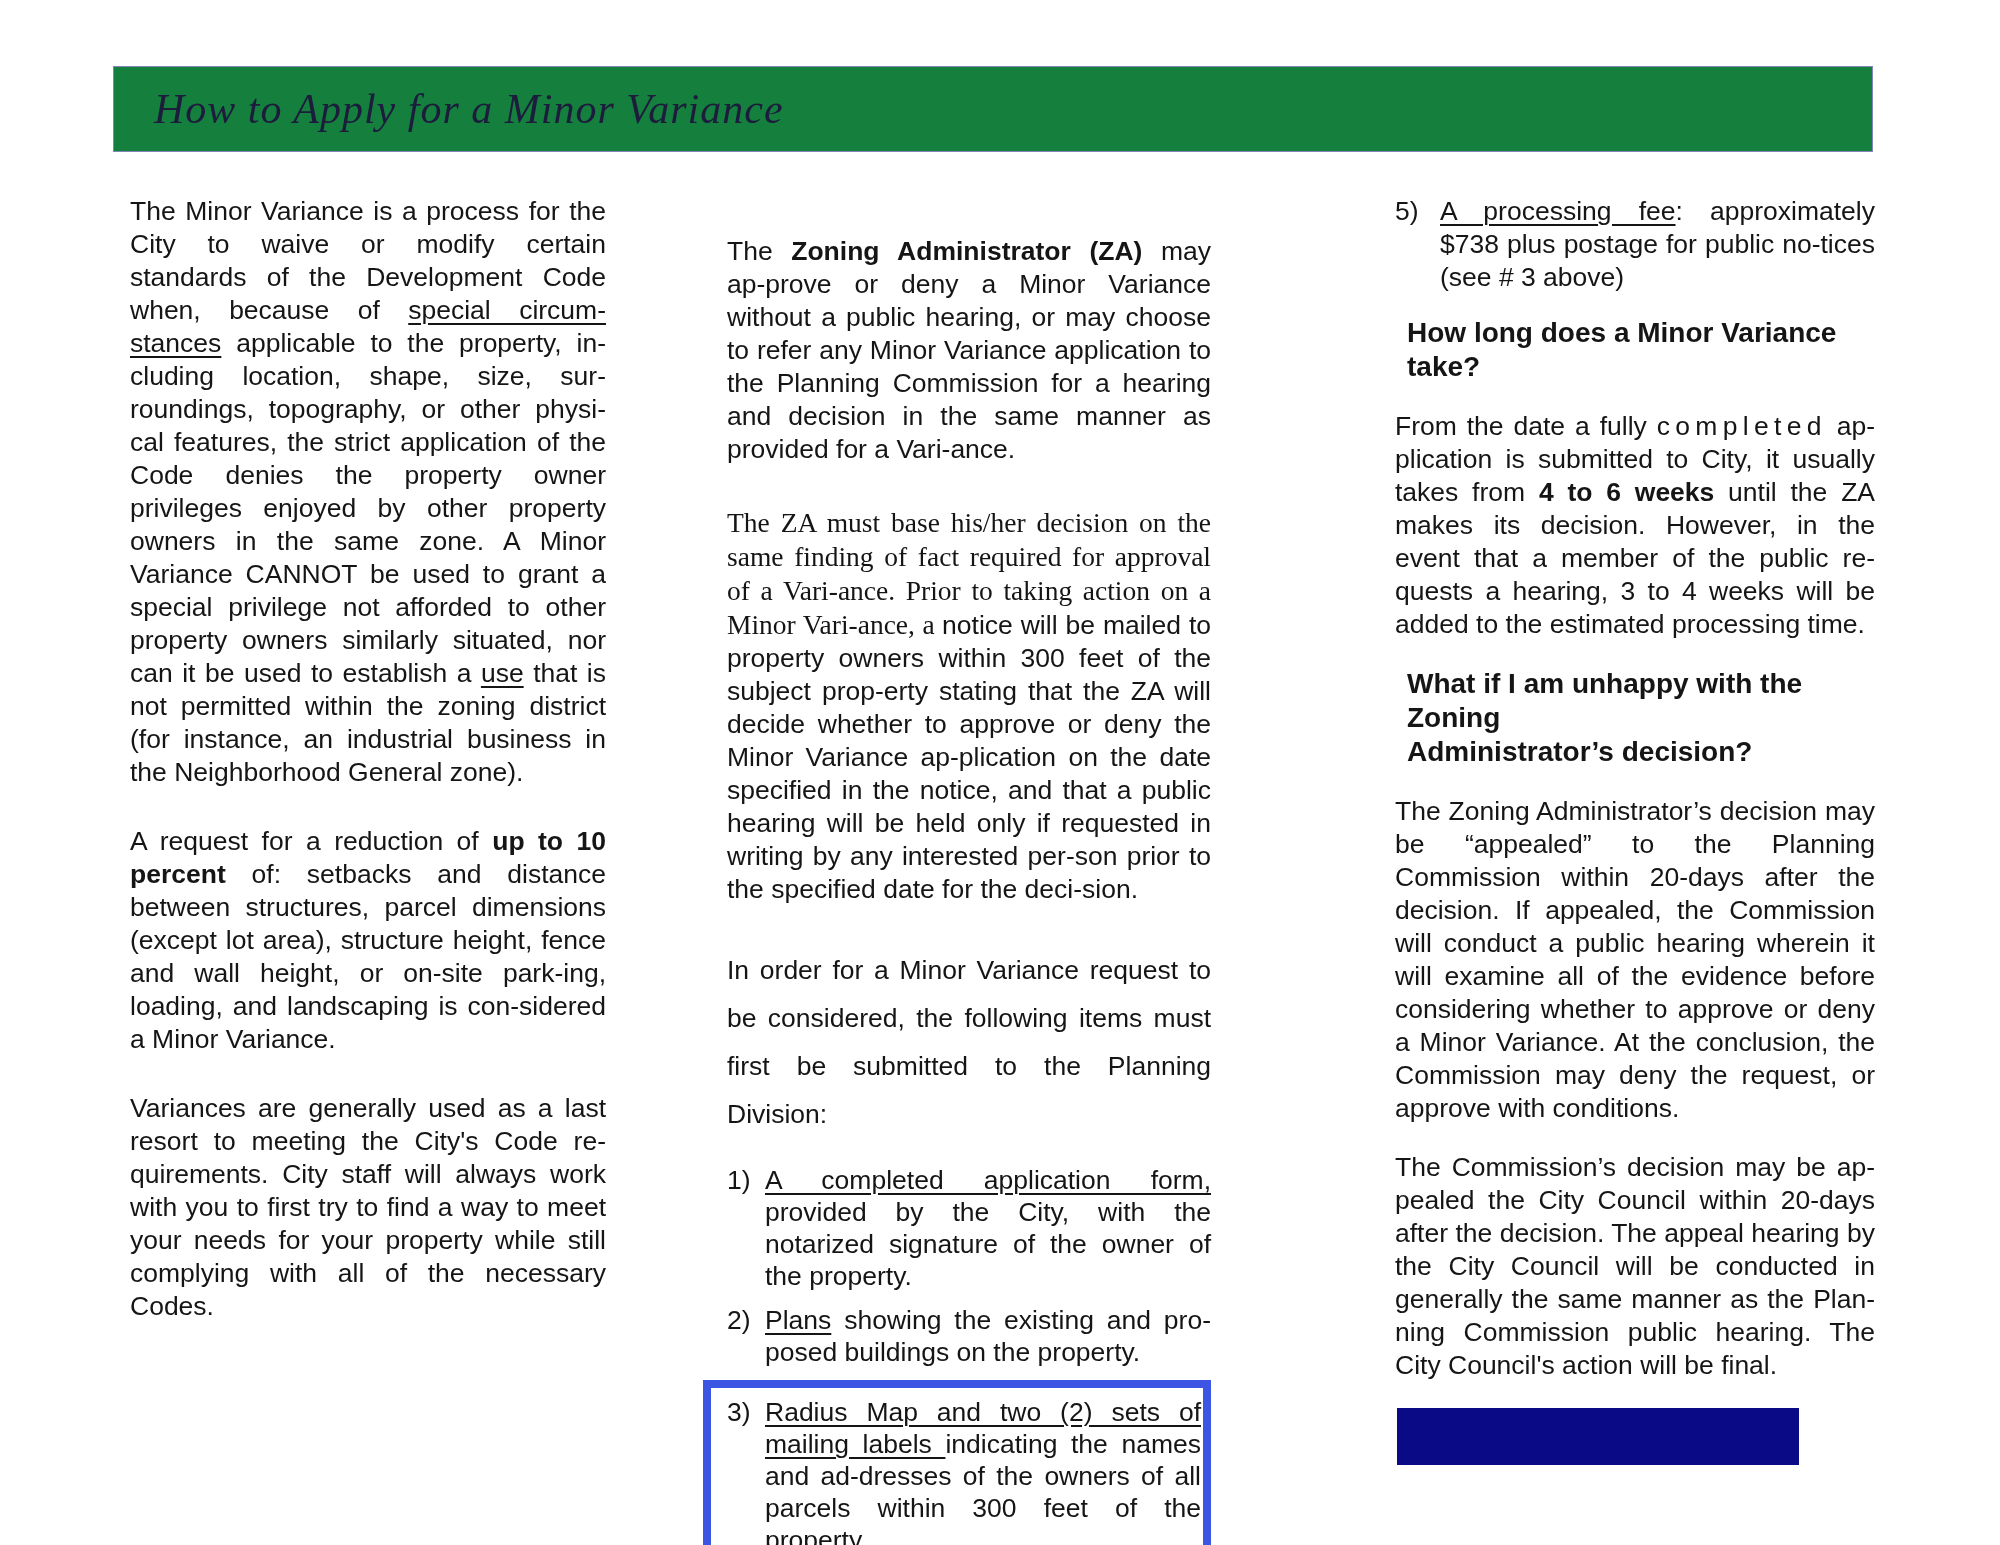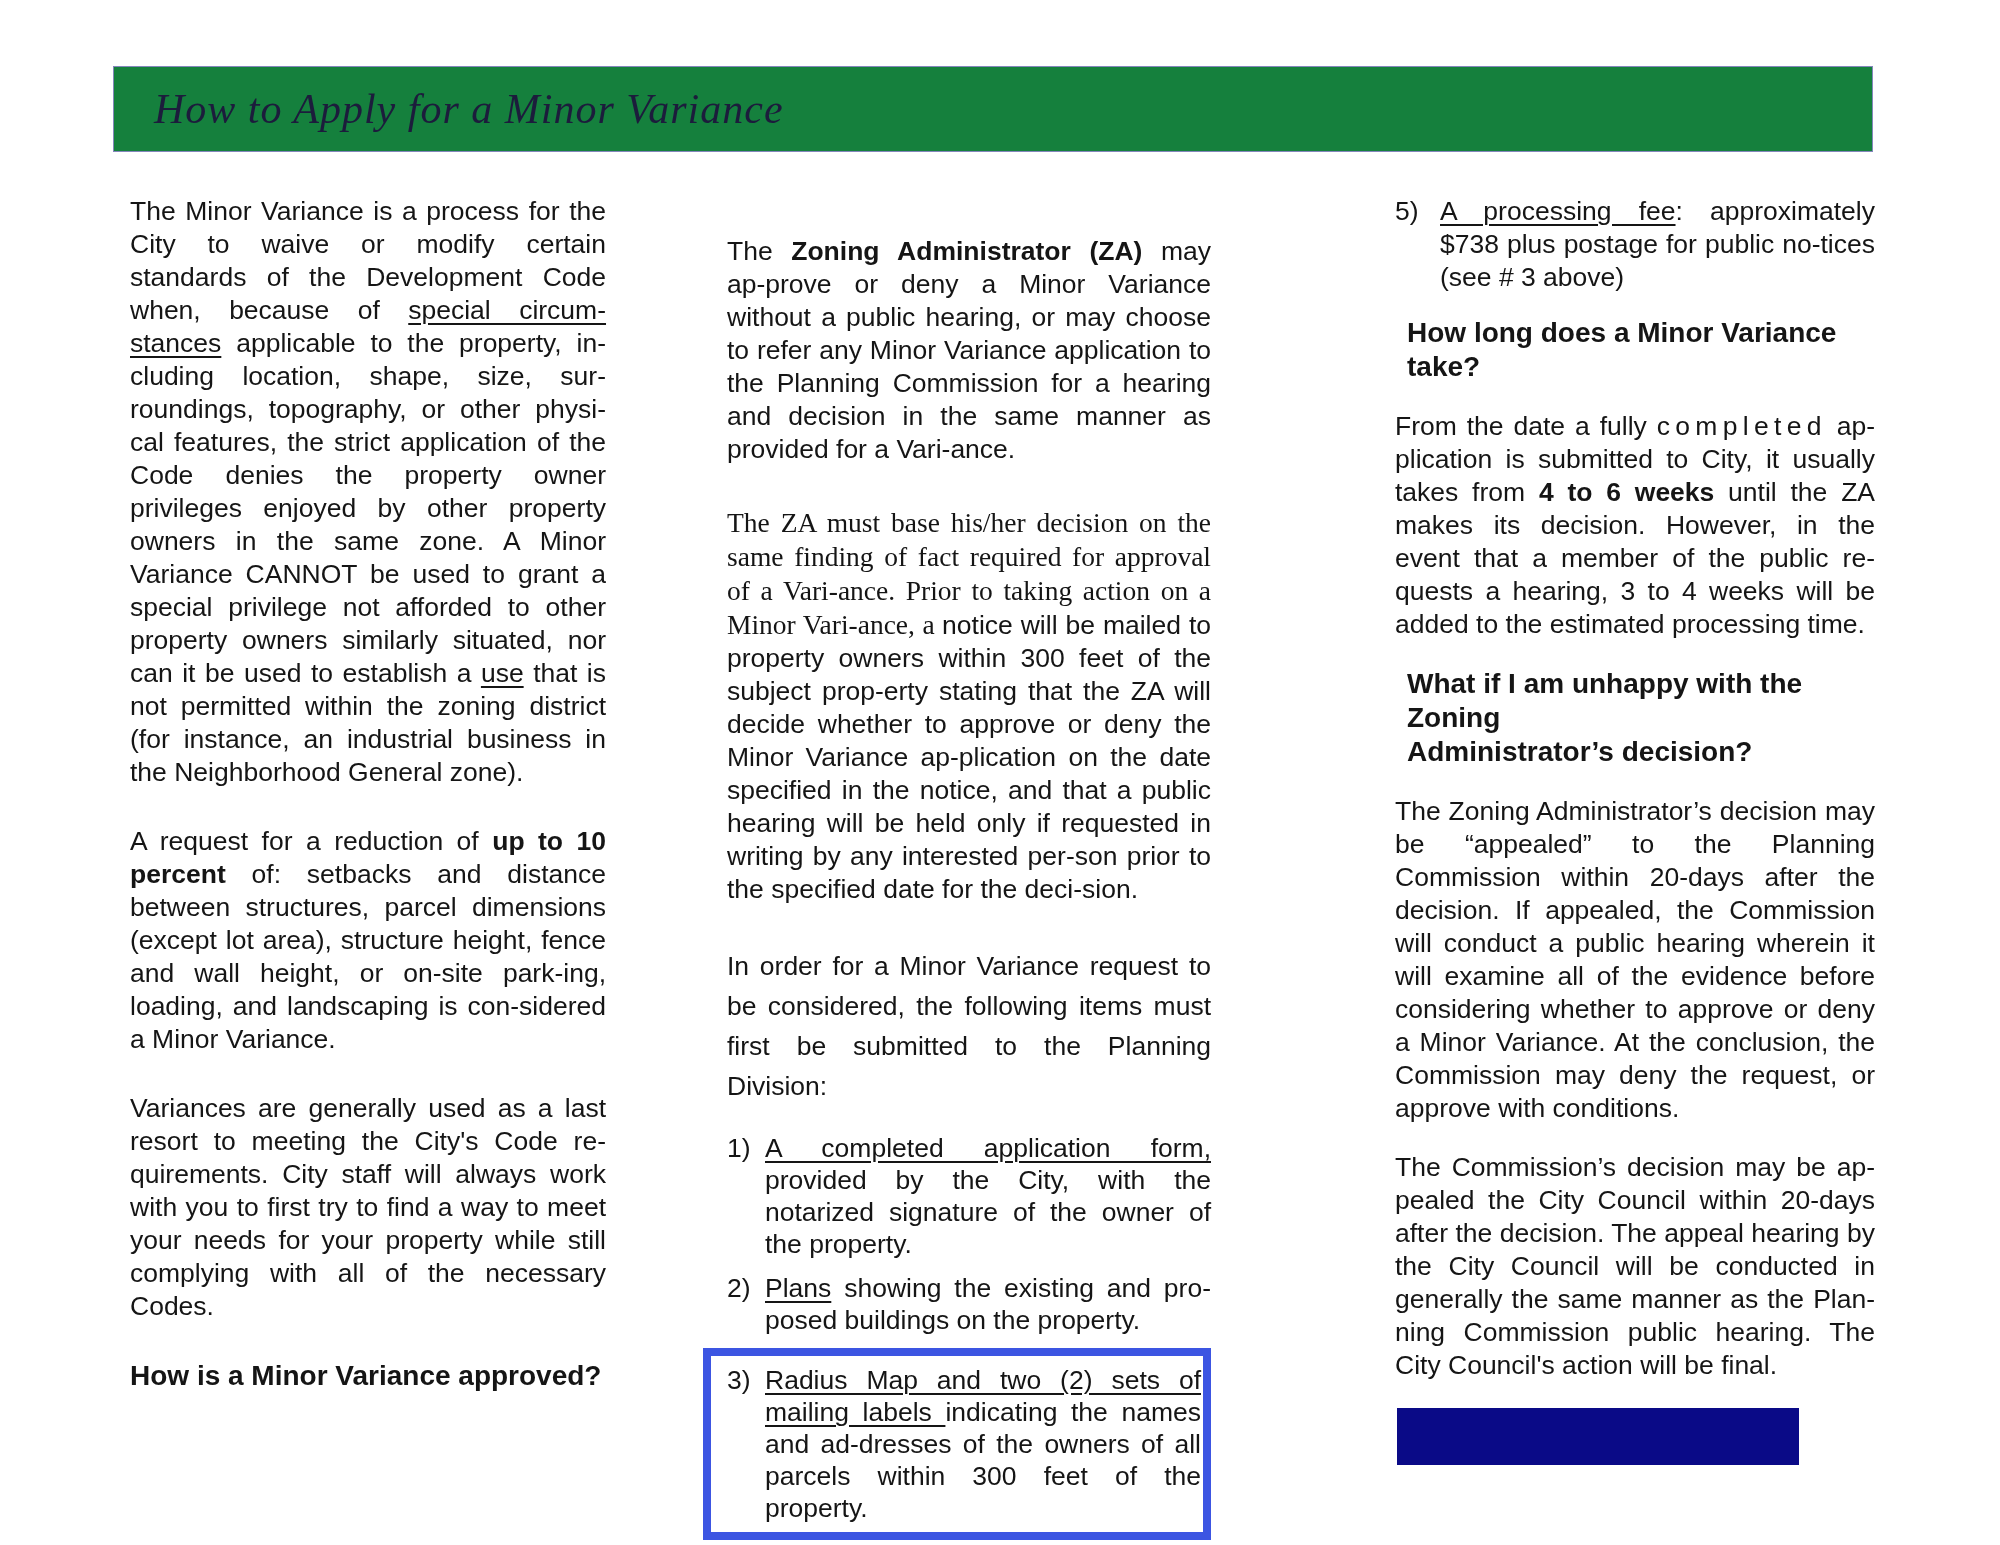--- a/index.html
+++ b/index.html
@@ -27,21 +27,21 @@
   .para{text-align:justify;margin:0 0 36px 0;}
   .col-2 .para{margin-bottom:26px;margin-top:40px;}
   .col-3 .para{margin-bottom:26px;}
   .h2{
     font-weight:700;font-size:28px;line-height:34px;
     margin:0 0 38px 0;white-space:pre-line;text-align:left;
   }
   .col-2 .h2{margin:6px 0 22px 0;}
   .col-3 .h2{margin:2px 0 26px 12px;}
   .col-1 .h2-last{margin-top:12px;margin-bottom:0;}
-  .intro{margin-bottom:16px;line-height:40px;}
+  .intro{margin-bottom:16px;line-height:48px;}
   
   .li{display:flex;margin:0 0 12px 0;line-height:32px;}
   .li .num{flex:none;width:38px;}
   .col-3 .li .num{width:45px;}
   .li .li-text{flex:1;text-align:justify;}
   .col-3 .li{margin-bottom:22px;line-height:33px;}
   
   .hl{
     border-style:solid;border-width:8px;
     margin:4px 0 14px -24px;
@@ -60,21 +60,20 @@
 <body style="color: rgb(21, 21, 21);">
 
 <div class="banner" style="background: #15803d; color: rgb(28, 28, 60);">
   <span class="banner-title">How to Apply for a Minor Variance</span>
 </div>
 
 <div class="col col-1">
     <div class="para"><span class="">The Minor Variance is a process for the City  to waive or modify certain standards of the Development Code when, because of </span><span class=" seg-u">special circum-stances</span><span class=""> applicable to the property, in-cluding location, shape, size, sur-roundings, topography, or other physi-cal features, the strict application of the Code denies the property owner privileges enjoyed by other property owners in the same zone. A Minor Variance CANNOT be used to grant a special privilege not afforded to other property owners similarly situated, nor can it be used to establish a </span><span class=" seg-u">use</span><span class=""> that is not permitted within the zoning district  (for instance, an industrial business in the Neighborhood General zone).</span></div>
     <div class="para"><span class="">A request for a reduction of </span><span class=" seg-b">up to 10 percent</span><span class=""> of: setbacks and distance between structures, parcel dimensions (except lot area), structure height, fence and wall height, or on-site park-ing, loading, and landscaping is con-sidered a Minor Variance.</span></div>
     <div class="para"><span class="">Variances are generally used as a last resort to meeting the City's Code re-quirements. City staff will always work with you to first try to find a way to meet your needs for your property while still complying with all of the necessary Codes.</span></div>
-    <div class="h2 h2-last">How is a Minor Variance approved?</div>
   </div>
 <div class="col col-2">
     <div class="para"><span class="">The </span><span class=" seg-b">Zoning Administrator (ZA)</span><span class=""> may ap-prove or deny a Minor Variance without a public hearing, or may choose to refer any Minor Variance application to the Planning Commission for a hearing and decision in the same manner as provided for a Vari-ance.</span></div>
     <div class="para"><span class=" seg-serif">The ZA must base his/her decision on the same finding of fact required for approval of a Vari-ance. Prior to taking action on a Minor Vari-ance, a </span><span class="">notice will be mailed to property owners within 300 feet of the subject prop-erty stating that the ZA will decide whether to approve or deny the Minor Variance ap-plication on the date specified in the notice, and that a public hearing will be held only if requested in writing by any interested per-son prior to the specified date for the deci-sion.</span></div>
     <div class="para intro"><span class="">In order for a Minor Variance request to be considered, the following items must first be submitted to the Planning Division:</span></div>
     <div class="li">
       <span class="num">1)</span>
       <div class="li-text"><span class=" seg-u">A completed application form,</span><span class=""> provided by the City, with the notarized signature of the owner of the property.</span></div>
     </div>
     <div class="li">

